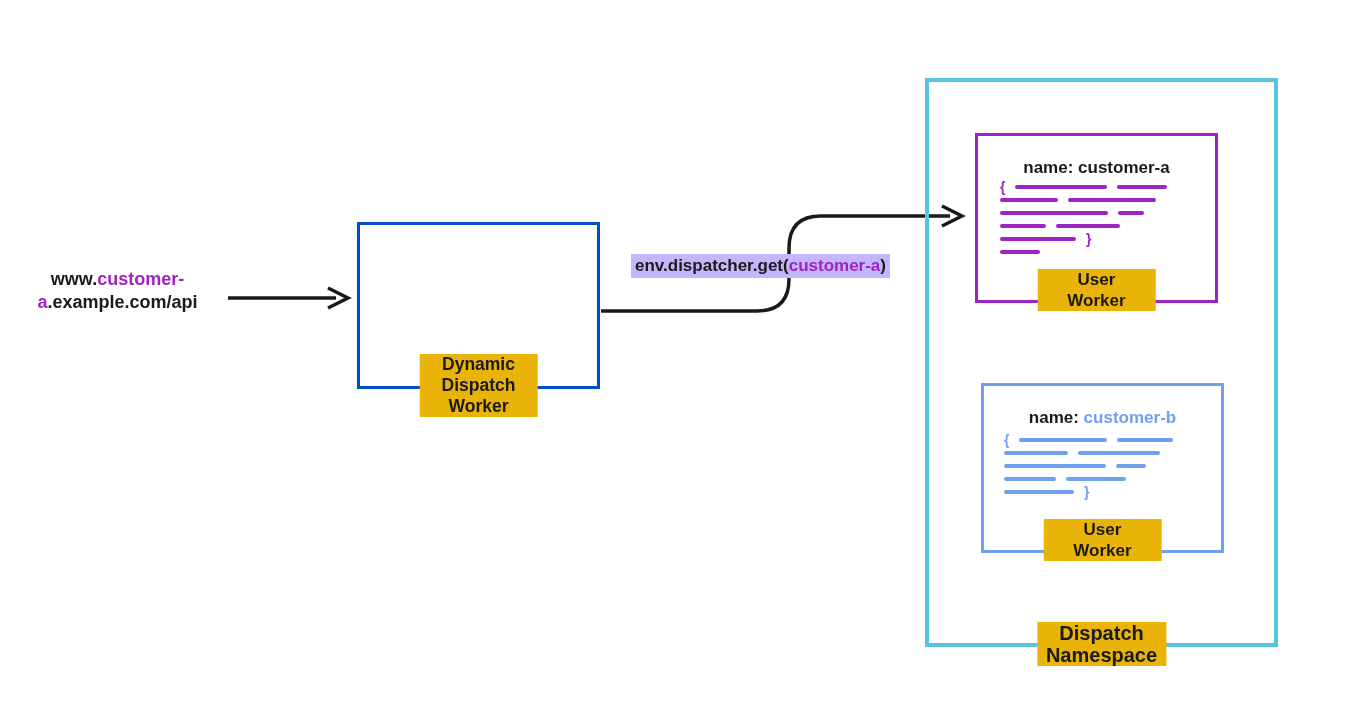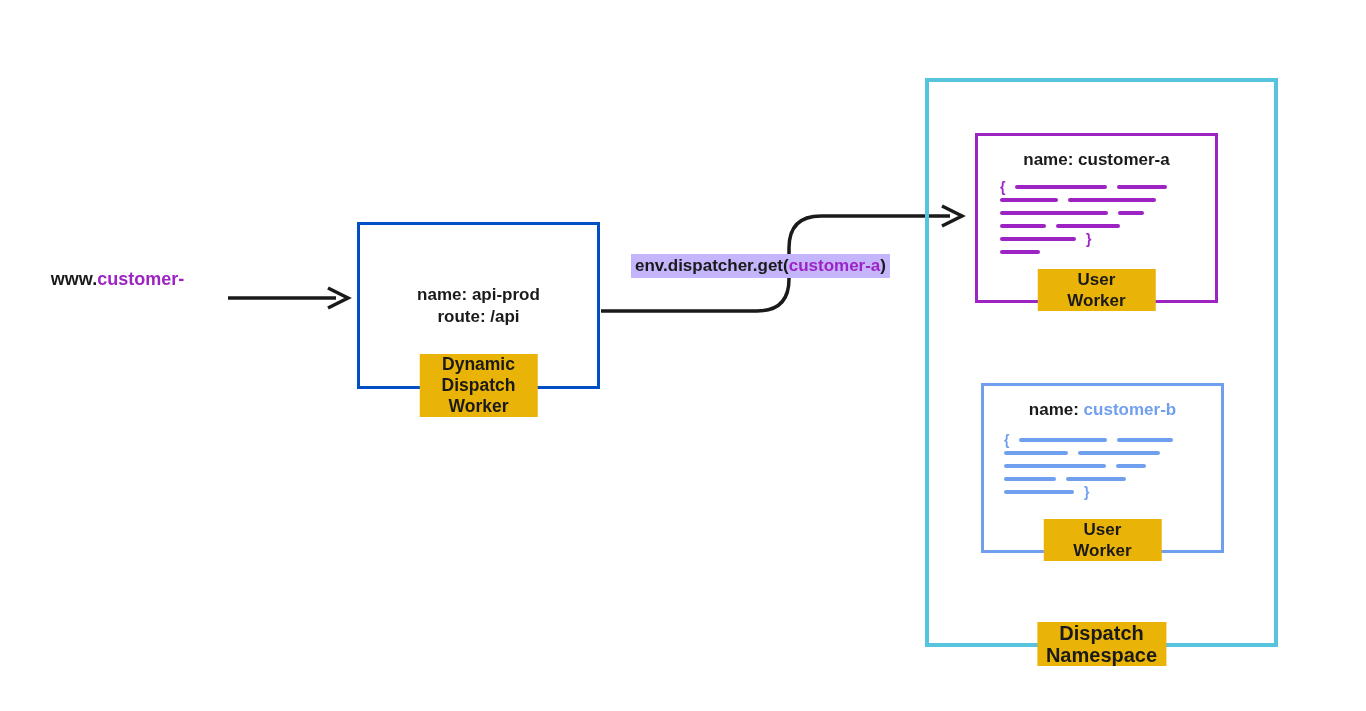--- a/index.html
+++ b/index.html
@@ -48,21 +48,21 @@
   .namespace-box > .box-label{bottom:-23px;font-size:20px;line-height:22px;}
 
   .worker-box{
     position:absolute;box-sizing:border-box;background:#fff;
     width:243px;height:170px;
   }
   .worker-a{left:46px;top:51px;border:3px solid var(--c-purple,#9d24c3);}
   .worker-b{left:52px;top:301px;border:3px solid var(--c-light_blue,#6f9fee);}
   .worker-title{
     padding-top:13px;text-align:center;
-    font-size:17px;line-height:22px;font-weight:700;
+    font-size:17px;line-height:22px;font-weight:700;margin-top:8px;
   }
   .worker-box .box-label{bottom:-11px;font-size:17px;line-height:21px;padding:0 10px;}
 
   .code{position:absolute;}
   .worker-a .code{left:22px;top:49px;color:var(--c-purple,#9d24c3);}
   .worker-b .code{left:20px;top:52px;color:var(--c-light_blue,#6f9fee);}
   .code-row{display:flex;align-items:center;gap:10px;height:4px;margin-bottom:9px;}
   .code-seg{display:inline-block;height:4px;border-radius:2px;background:currentColor;}
   .brace{font-size:14px;font-weight:700;line-height:4px;position:relative;top:0;}
 </style>
@@ -73,27 +73,24 @@
 
   <svg class="arrows" width="1366" height="711" viewBox="0 0 1366 711">
     <path class="arrow" d="M 228 298 H 336"></path>
     <path class="arrow" d="M 328 288 L 348 298 L 328 308"></path>
     <path class="arrow" d="M 601 311 H 757 Q 789 311 789 279 V 248 Q 789 216 821 216 H 950"></path>
     <path class="arrow" d="M 942 206 L 962 216 L 942 226"></path>
   </svg>
 
   <div class="url">
     <div class="url-line"><span>www.</span><span class="purple">customer-</span></div>
+    <div class="url-line"><span class="purple">a</span><span>.example.com/api</span></div>
   </div>
 
   <div class="box dispatch-box">
-    <div class="box-inner">
-      <div>name: api-prod</div>
-      <div>route: /api</div>
-    </div>
     <div class="box-label">Dynamic
 Dispatch Worker</div>
   </div>
 
   <div class="call-label"><span>env.dispatcher.get(</span><span class="purple">customer-a</span><span>)</span></div>
 
   <div class="box namespace-box">
 
     <div class="worker-box worker-a">
       <div class="worker-title">name: customer-a</div>

